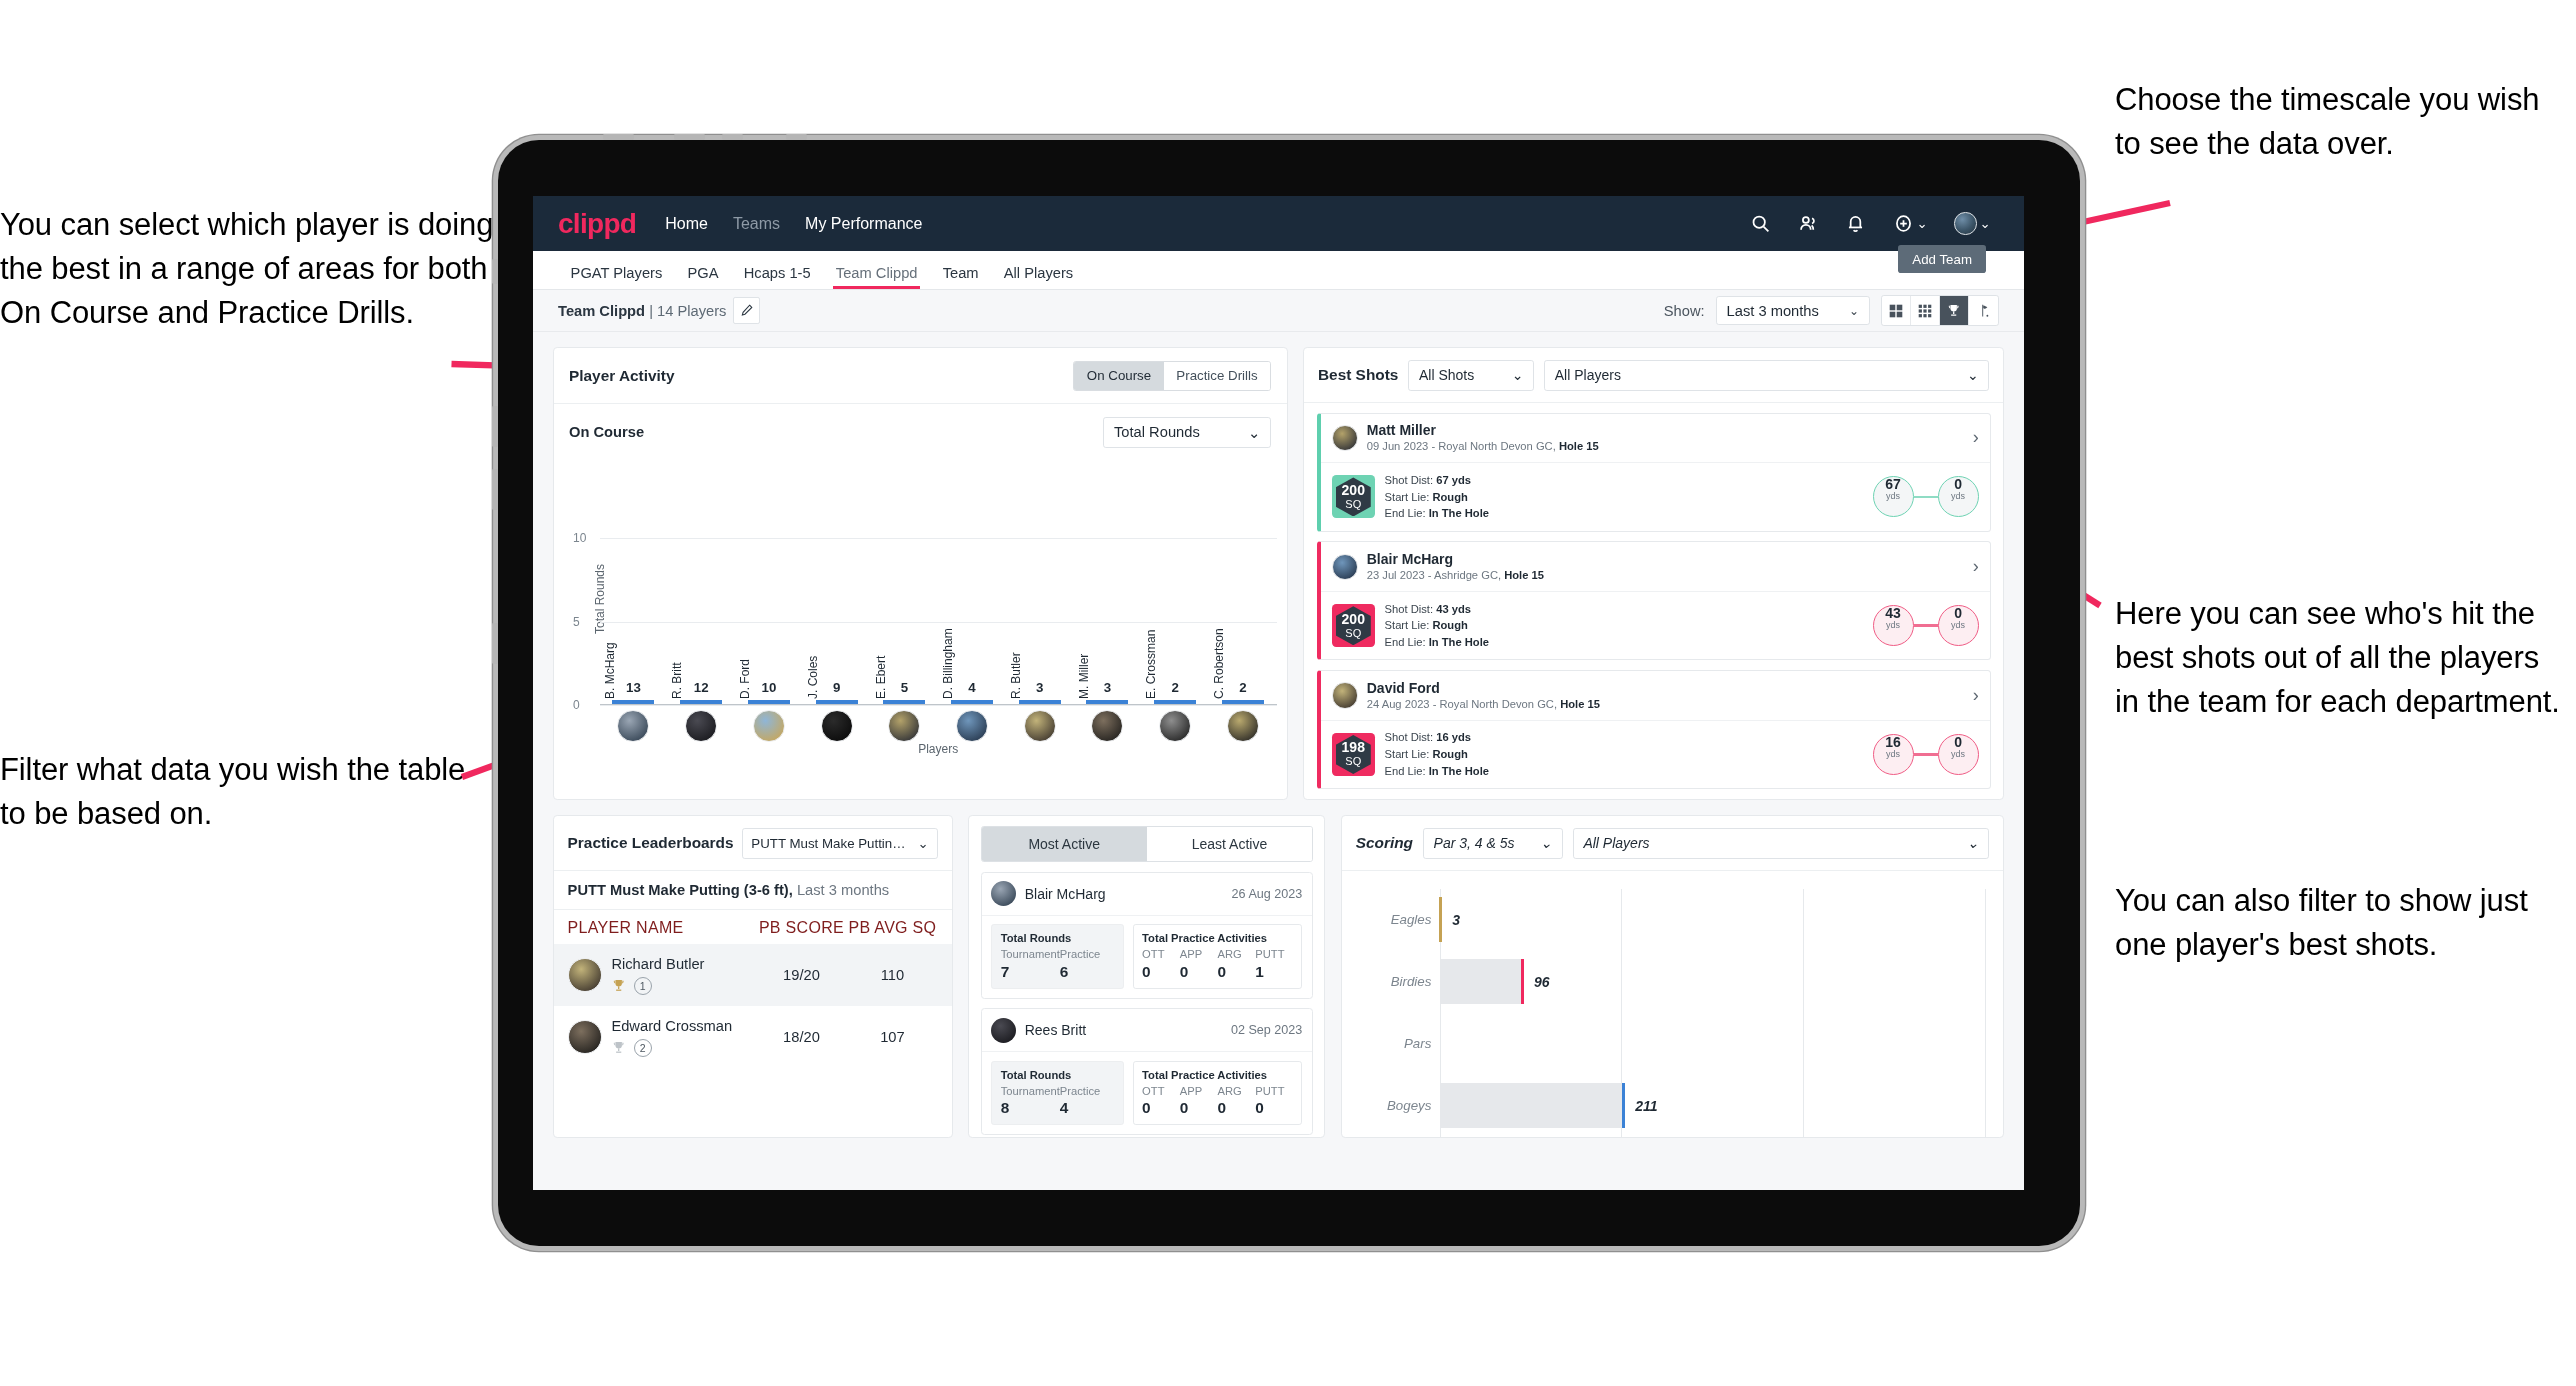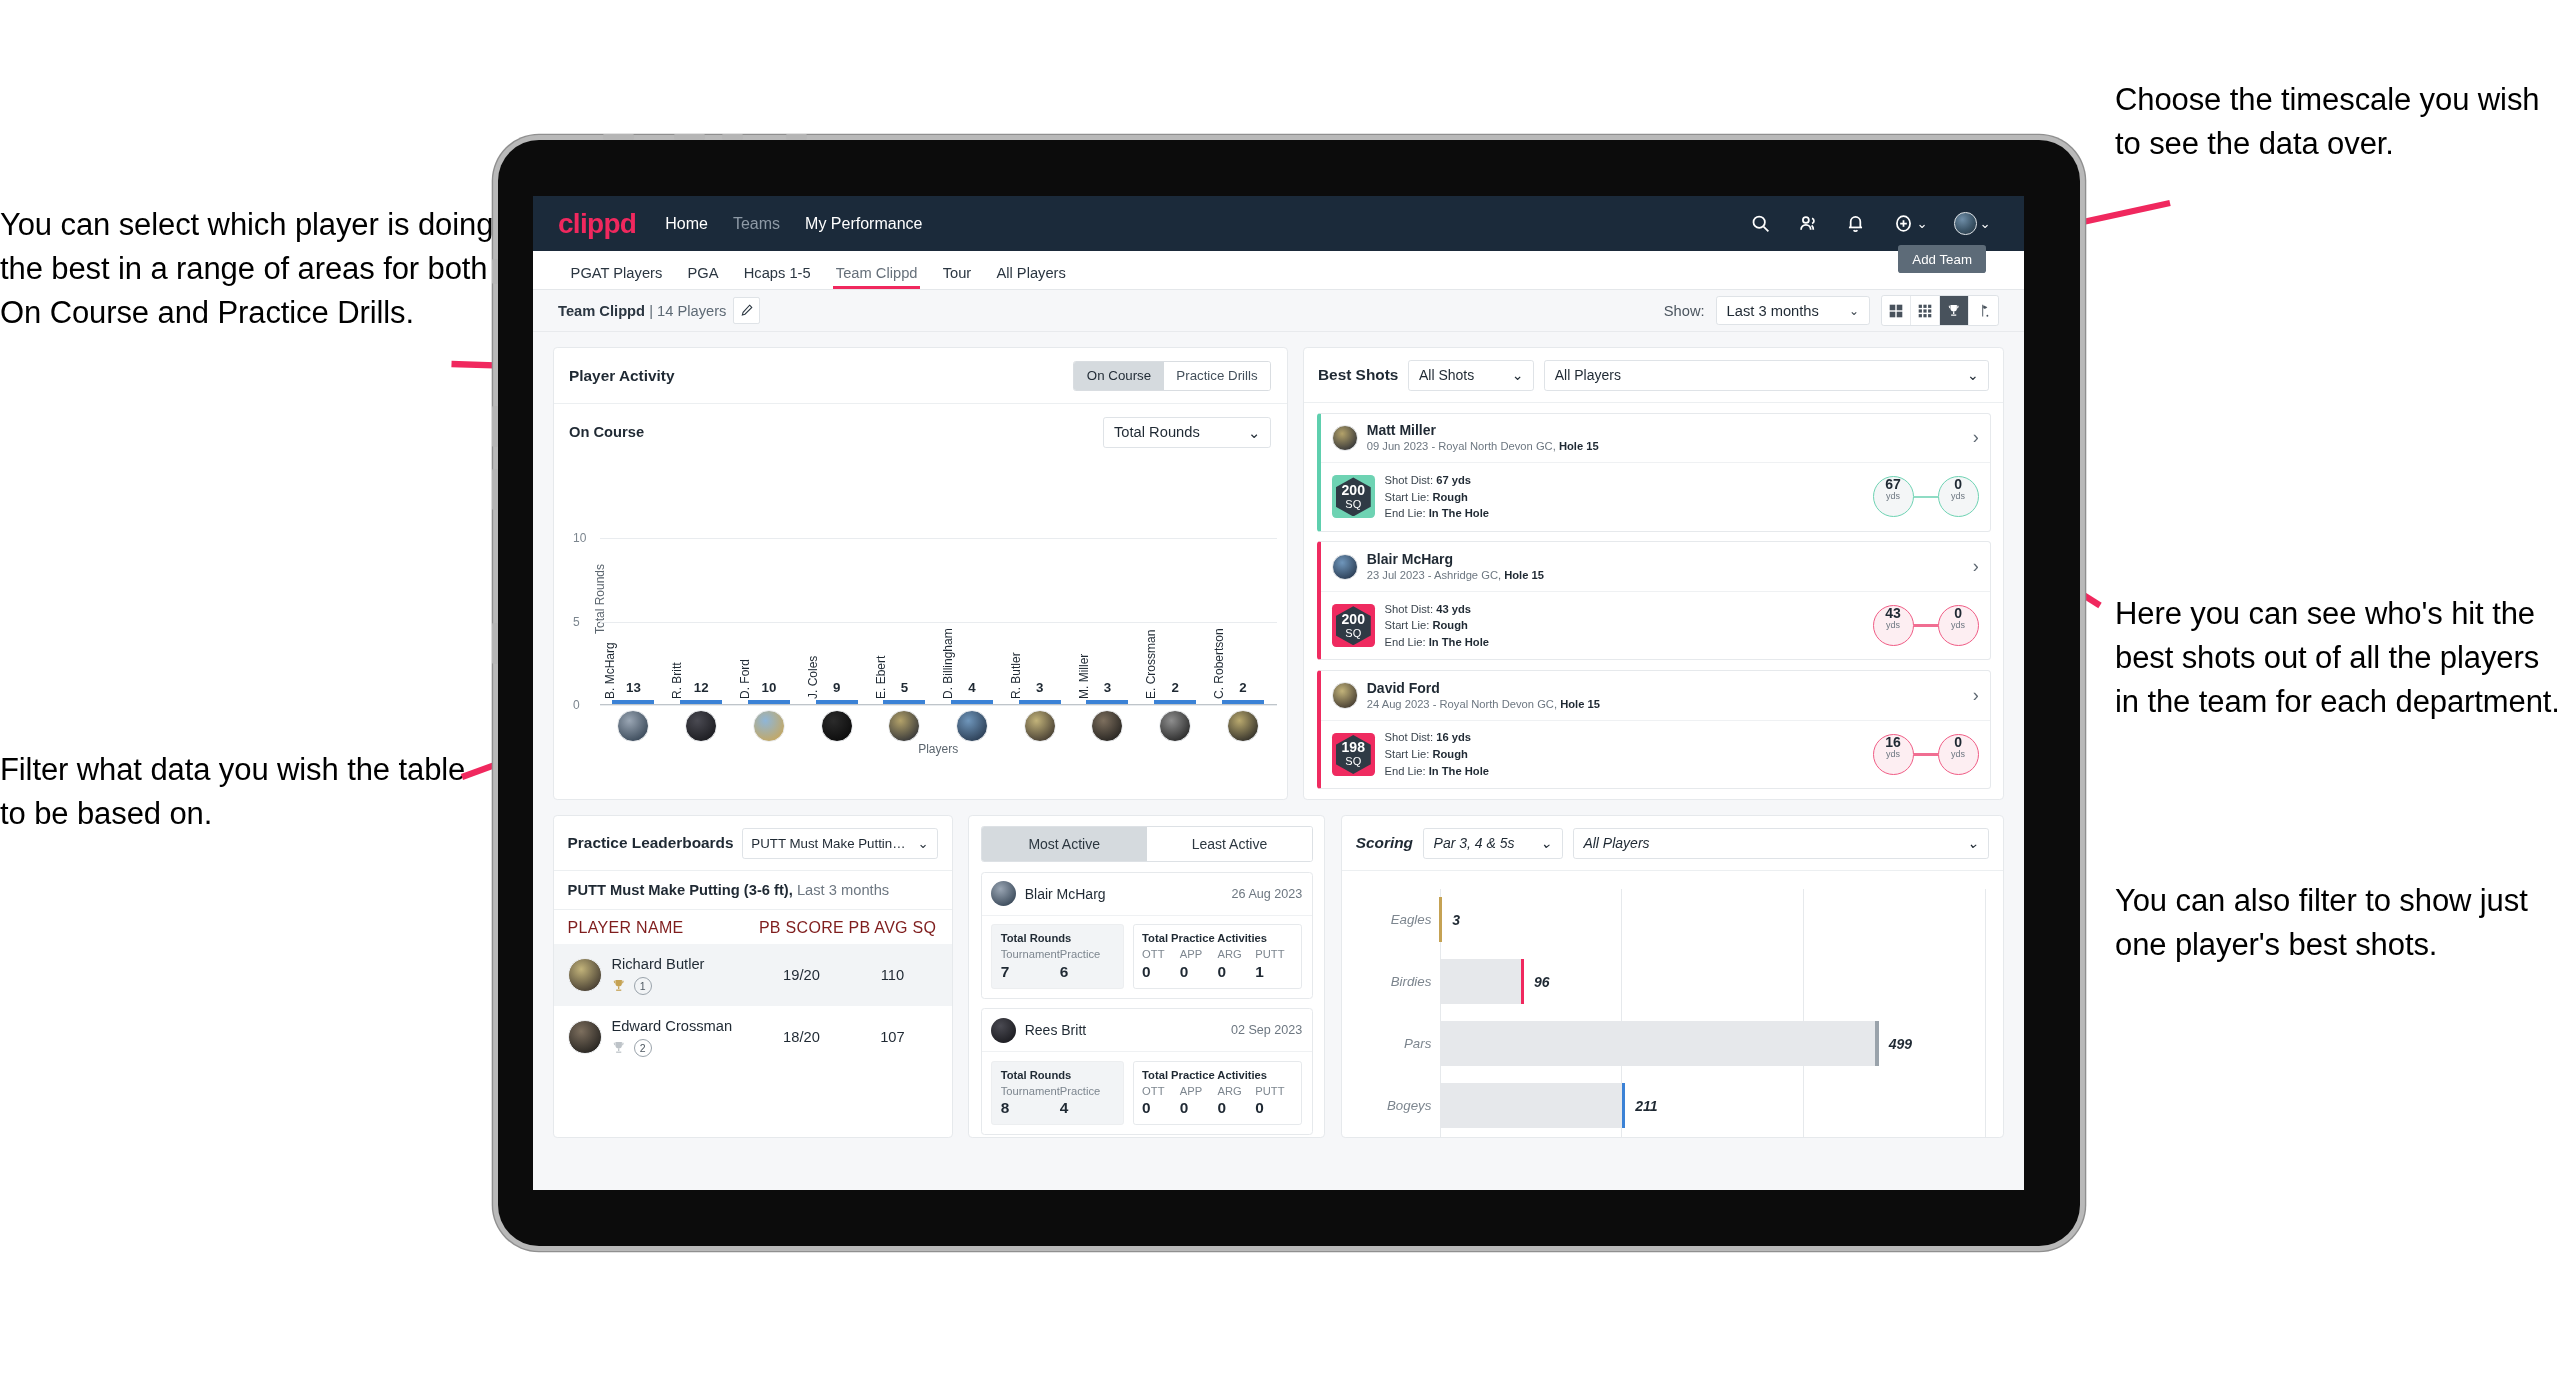--- a/index.html
+++ b/index.html
@@ -357,21 +357,21 @@
             <span class="caret">⌄</span>
           </span>
         </div>
       </div>
 
       <div class="tabsbar">
         <div class="tab">PGAT Players</div>
         <div class="tab">PGA</div>
         <div class="tab">Hcaps 1-5</div>
         <div class="tab active">Team Clippd</div>
-        <div class="tab">Tour</div>
+        <div class="tab">Team</div>
         <div class="tab">All Players</div>
         <div class="addteam-tip">Add Team</div>
       </div>
 
       <div class="subbar">
         <div class="team-label">
           <b>Team Clippd</b>
           <span>|</span>
           <span>14 Players</span>
         </div>
@@ -866,26 +866,20 @@
                     <div class="sc-cat">Birdies</div>
        <div class="sc-track">
          <div class="sc-bar" style="width:15.483870967741936%">
            <div class="sc-cap" style="background:#f0285e"></div>
          </div>
          <div class="sc-num" style="left:calc(15.483870967741936% + 9.8px)">96</div>
        </div>
                   </div>
                   <div class="sc-row">
                     <div class="sc-cat">Pars</div>
-       <div class="sc-track">
-         <div class="sc-bar" style="width:80.48387096774194%">
-           <div class="sc-cap" style="background:#9aa3ab"></div>
-         </div>
-         <div class="sc-num" style="left:calc(80.48387096774194% + 9.8px)">499</div>
-       </div>
                   </div>
                   <div class="sc-row">
                     <div class="sc-cat">Bogeys</div>
        <div class="sc-track">
          <div class="sc-bar" style="width:34.03225806451613%">
            <div class="sc-cap" style="background:#3b82d6"></div>
          </div>
          <div class="sc-num" style="left:calc(34.03225806451613% + 9.8px)">211</div>
        </div>
                   </div>

